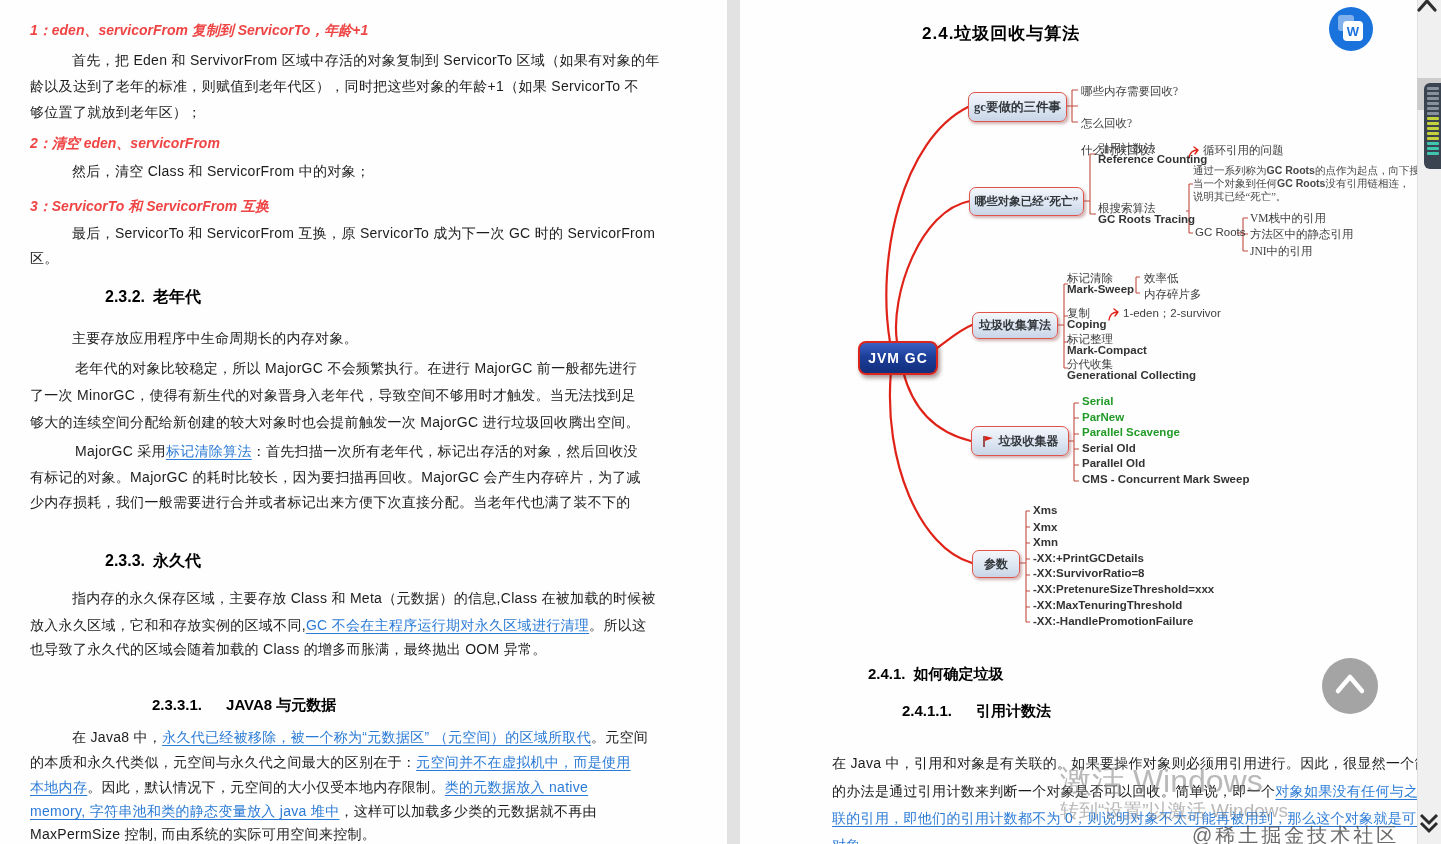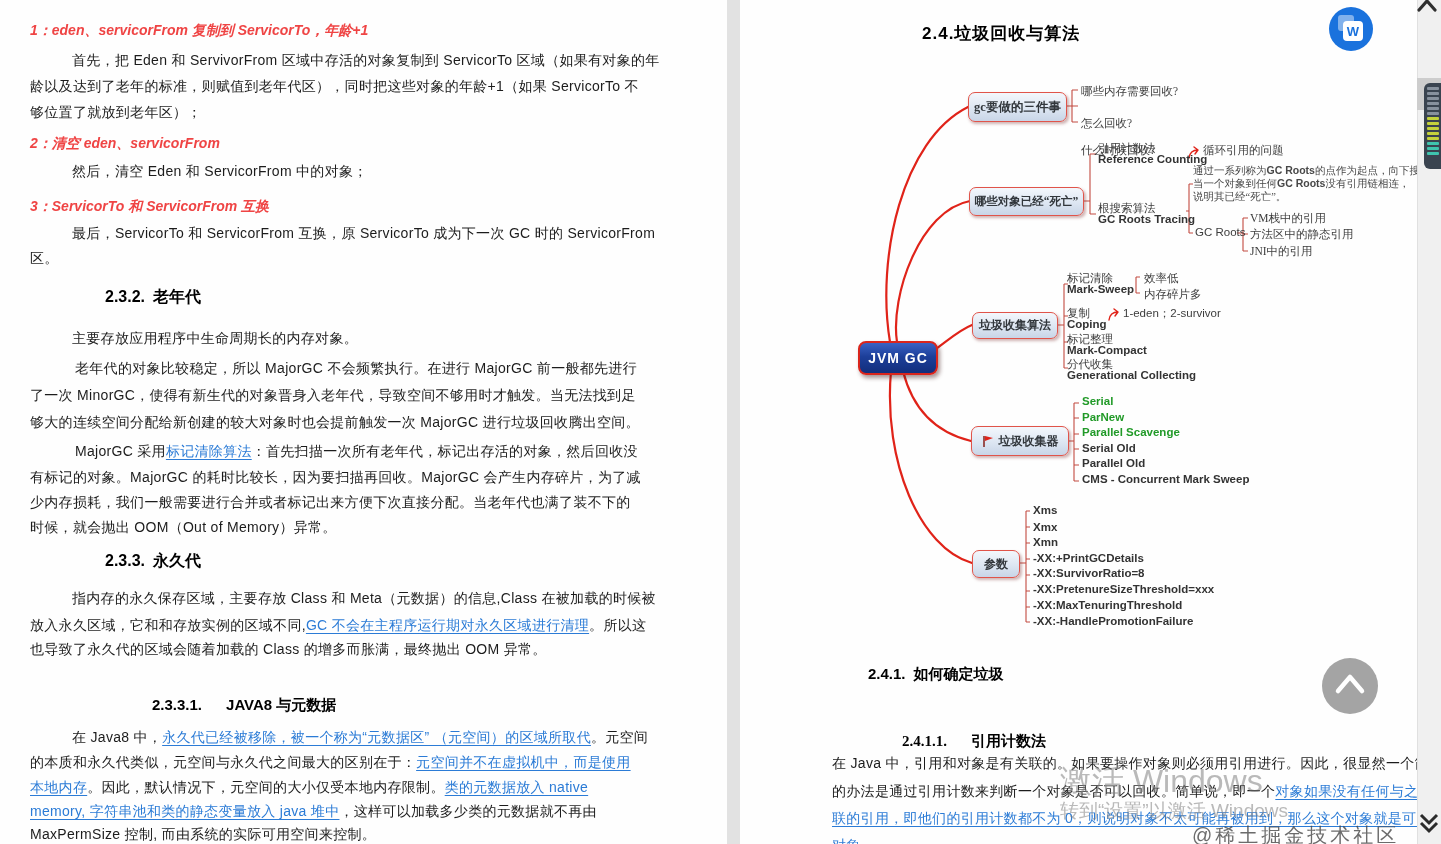--- a/index.html
+++ b/index.html
@@ -73,38 +73,37 @@
 
 <div class="viewport">
 
   <div class="page page-left">
     <div class="h h-num-list" style="left:30px;top:22px;">1：eden、servicorFrom 复制到 ServicorTo，年龄+1</div>
     <div class="ln" style="left:72px;top:52px;">首先，把 Eden 和 ServivorFrom 区域中存活的对象复制到 ServicorTo 区域（如果有对象的年</div>
     <div class="ln" style="left:30px;top:78px;">龄以及达到了老年的标准，则赋值到老年代区），同时把这些对象的年龄+1（如果 ServicorTo 不</div>
     <div class="ln" style="left:30px;top:104px;">够位置了就放到老年区）；</div>
 
     <div class="h h-num-list" style="left:30px;top:135px;">2：清空 eden、servicorFrom</div>
-    <div class="ln" style="left:72px;top:163px;">然后，清空 Eden 和 ServicorFrom 中的对象；</div>
+    <div class="ln" style="left:72px;top:163px;">然后，清空 Class 和 ServicorFrom 中的对象；</div>
 
     <div class="h h-num-list" style="left:30px;top:198px;">3：ServicorTo 和 ServicorFrom 互换</div>
     <div class="ln" style="left:72px;top:225px;">最后，ServicorTo 和 ServicorFrom 互换，原 ServicorTo 成为下一次 GC 时的 ServicorFrom</div>
     <div class="ln" style="left:30px;top:250px;">区。</div>
 
     <div class="h h-sec" style="left:105px;top:287px;">
       <span>2.3.2.</span><span class="gap8"></span><span>老年代</span>
     </div>
     <div class="ln" style="left:72px;top:330px;">主要存放应用程序中生命周期长的内存对象。</div>
     <div class="ln" style="left:75px;top:360px;">老年代的对象比较稳定，所以 MajorGC 不会频繁执行。在进行 MajorGC 前一般都先进行</div>
     <div class="ln" style="left:30px;top:387px;">了一次 MinorGC，使得有新生代的对象晋身入老年代，导致空间不够用时才触发。当无法找到足</div>
     <div class="ln" style="left:30px;top:414px;">够大的连续空间分配给新创建的较大对象时也会提前触发一次 MajorGC 进行垃圾回收腾出空间。</div>
 
     <div class="ln" style="left:75px;top:443px;"><span>MajorGC 采用</span><span class="lnk">标记清除算法</span><span>：首先扫描一次所有老年代，标记出存活的对象，然后回收没</span></div>
     <div class="ln" style="left:30px;top:469px;"><span>有标记的对象。MajorGC 的耗时比较长，因为要扫描再回收。MajorGC 会产生内存碎片，为了减</span></div>
     <div class="ln" style="left:30px;top:494px;"><span>少内存损耗，我们一般需要进行合并或者标记出来方便下次直接分配。当老年代也满了装不下的</span></div>
-    <div class="ln" style="left:30px;top:519px;"><span>时候，就会抛出 OOM（Out of Memory）异常。</span></div>
 
     <div class="h h-sec" style="left:105px;top:551px;">
       <span>2.3.3.</span><span class="gap8"></span><span>永久代</span>
     </div>
     <div class="ln" style="left:72px;top:590px;"><span>指内存的永久保存区域，主要存放 Class 和 Meta（元数据）的信息,Class 在被加载的时候被</span></div>
     <div class="ln" style="left:30px;top:617px;"><span>放入永久区域，它和和存放实例的区域不同,</span><span class="lnk">GC 不会在主程序运行期对永久区域进行清理</span><span>。所以这</span></div>
     <div class="ln" style="left:30px;top:641px;"><span>也导致了永久代的区域会随着加载的 Class 的增多而胀满，最终抛出 OOM 异常。</span></div>
 
     <div class="h h-sub" style="left:152px;top:696px;">
       <span>2.3.3.1.</span><span class="gap24"></span><span>JAVA8 与元数据</span>
@@ -201,21 +200,21 @@
     <div class="mm dk" style="left:293px;top:552px;">-XX:+PrintGCDetails</div>
     <div class="mm dk" style="left:293px;top:567px;">-XX:SurvivorRatio=8</div>
     <div class="mm dk" style="left:293px;top:583px;">-XX:PretenureSizeThreshold=xxx</div>
     <div class="mm dk" style="left:293px;top:599px;">-XX:MaxTenuringThreshold</div>
     <div class="mm dk" style="left:293px;top:615px;">-XX:-HandlePromotionFailure</div>
     </div>
 
     <div class="h h-sub" style="left:128px;top:665px;">
       <span>2.4.1.</span><span class="gap8"></span><span>如何确定垃圾</span>
     </div>
-    <div class="h h-sub" style="left:162px;top:732px;font-family:Liberation Serif, serif;">
+    <div class="h h-sub" style="left:162px;top:702px;">
       <span>2.4.1.1.</span><span class="gap24"></span><span>引用计数法</span>
     </div>
     <div class="ln" style="left:92px;top:755px;"><span>在 Java 中，引用和对象是有关联的。如果要操作对象则必须用引用进行。因此，很显然一个简</span></div>
     <div class="ln" style="left:92px;top:783px;"><span>的办法是通过引用计数来判断一个对象是否可以回收。简单说，即一个</span><span class="lnk">对象如果没有任何与之</span></div>
     <div class="ln" style="left:92px;top:810px;"><span class="lnk">联的引用，即他们的引用计数都不为 0，则说明对象不太可能再被用到，那么这个对象就是可回</span></div>
     <div class="ln" style="left:92px;top:837px;"><span class="lnk">对象</span></div>
 
     <div class="wm wm1" style="left:320px;top:760px;">激活 Windows</div>
     <div class="wm wm2" style="left:320px;top:798px;">转到“设置”以激活 Windows</div>
   </div>

